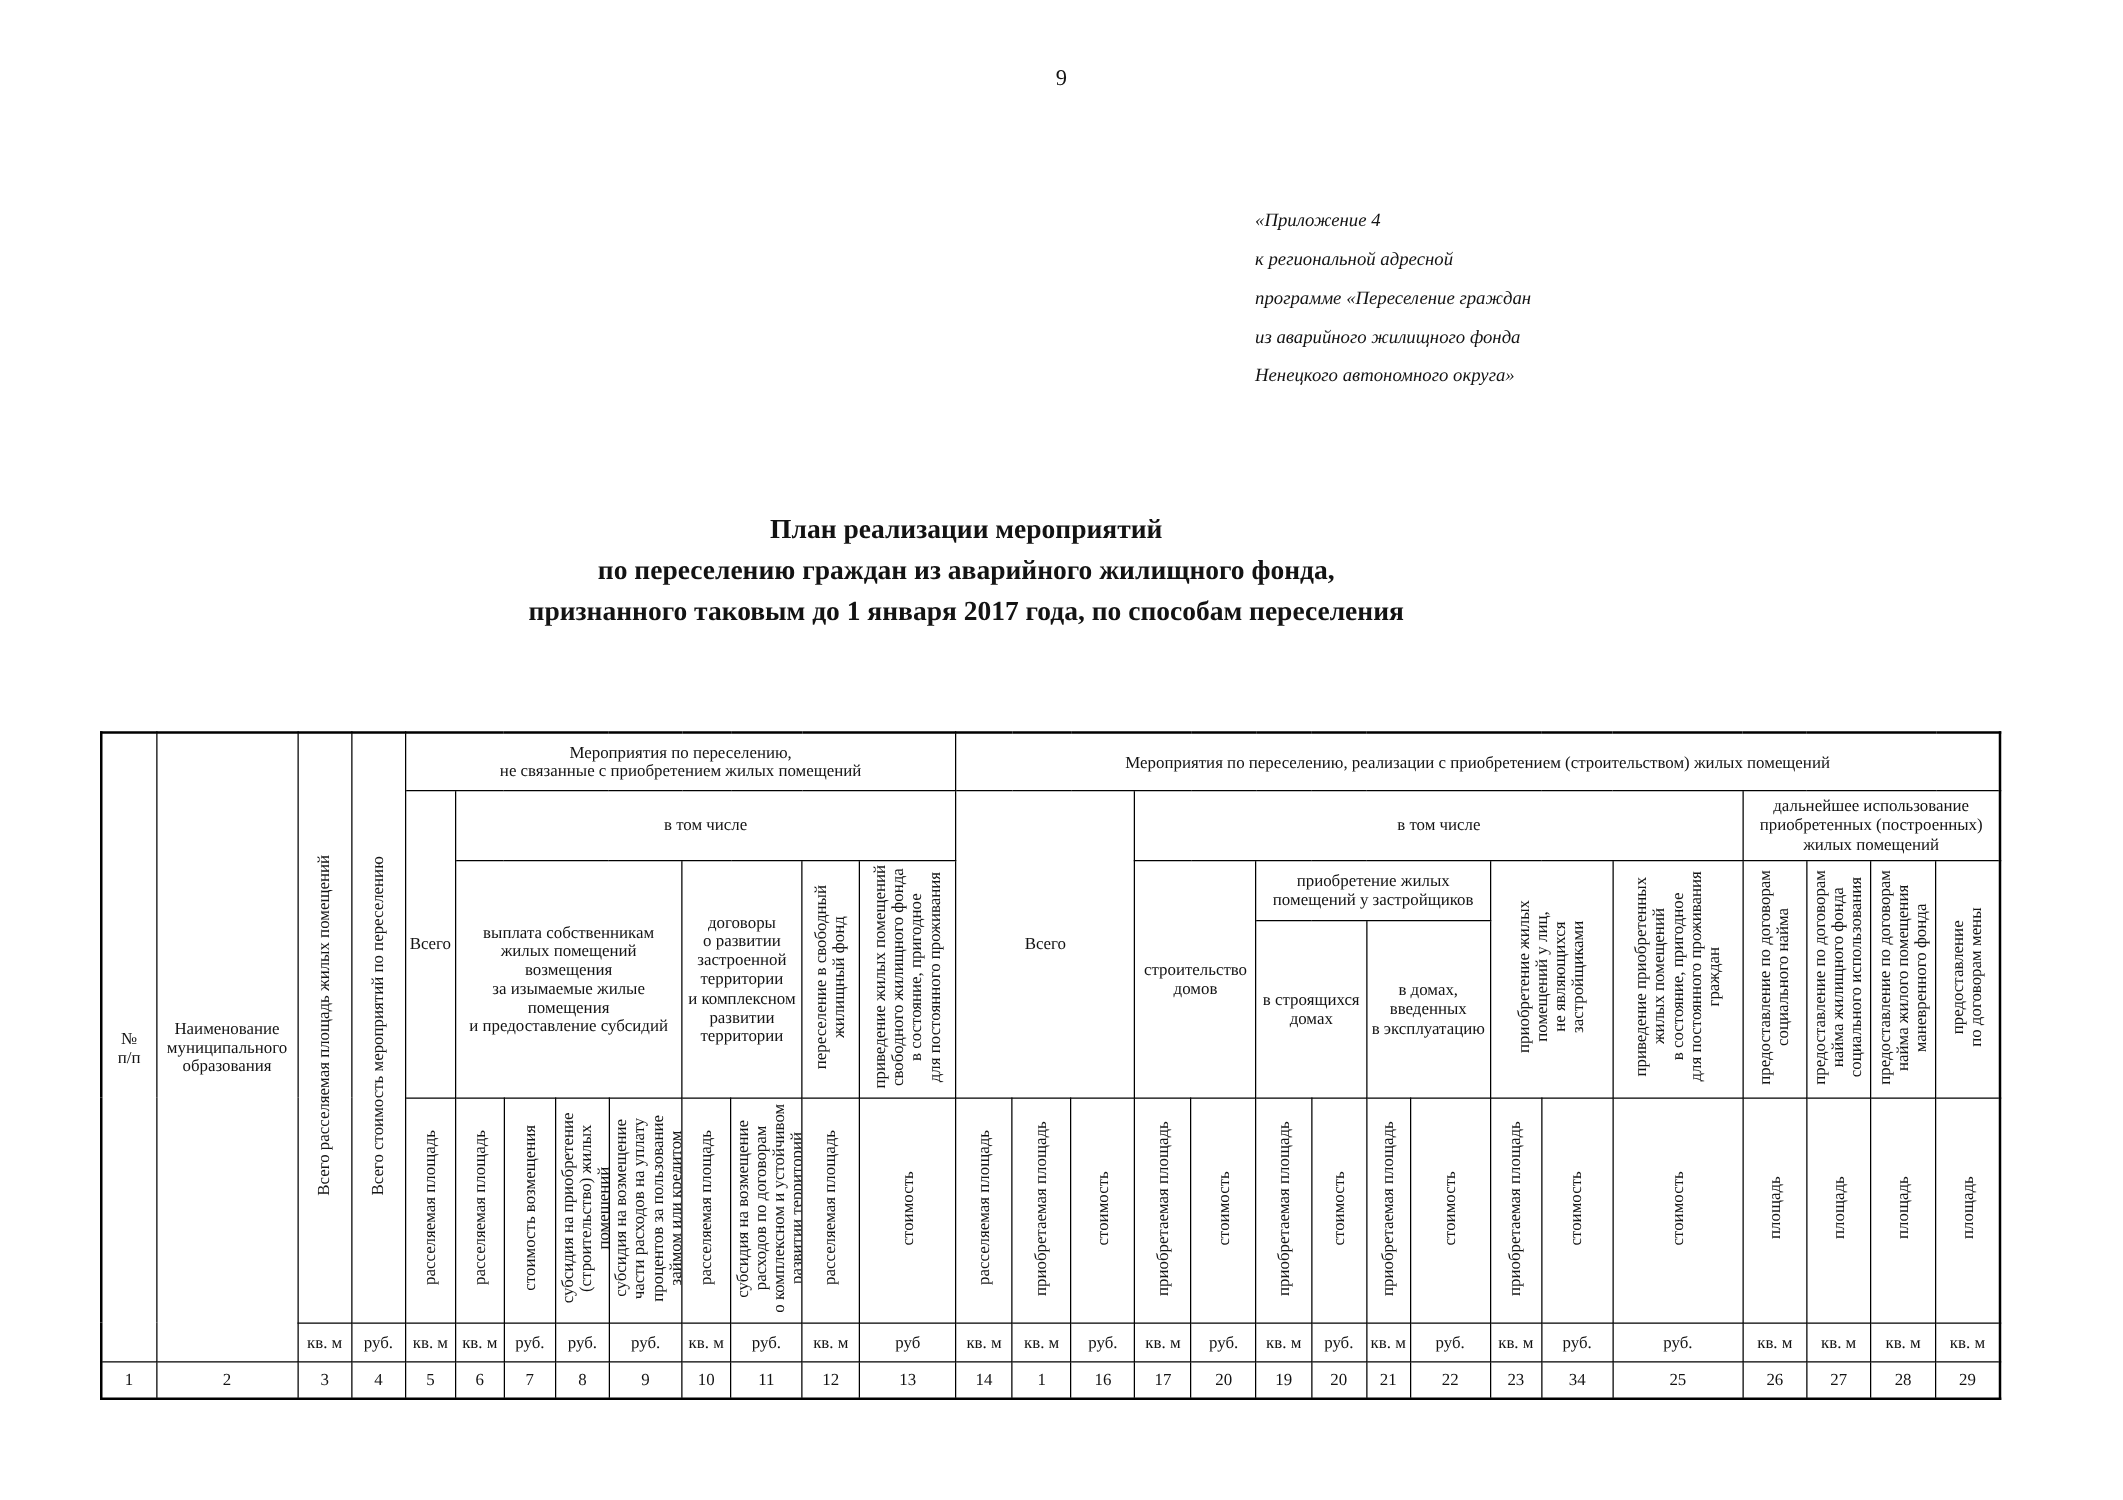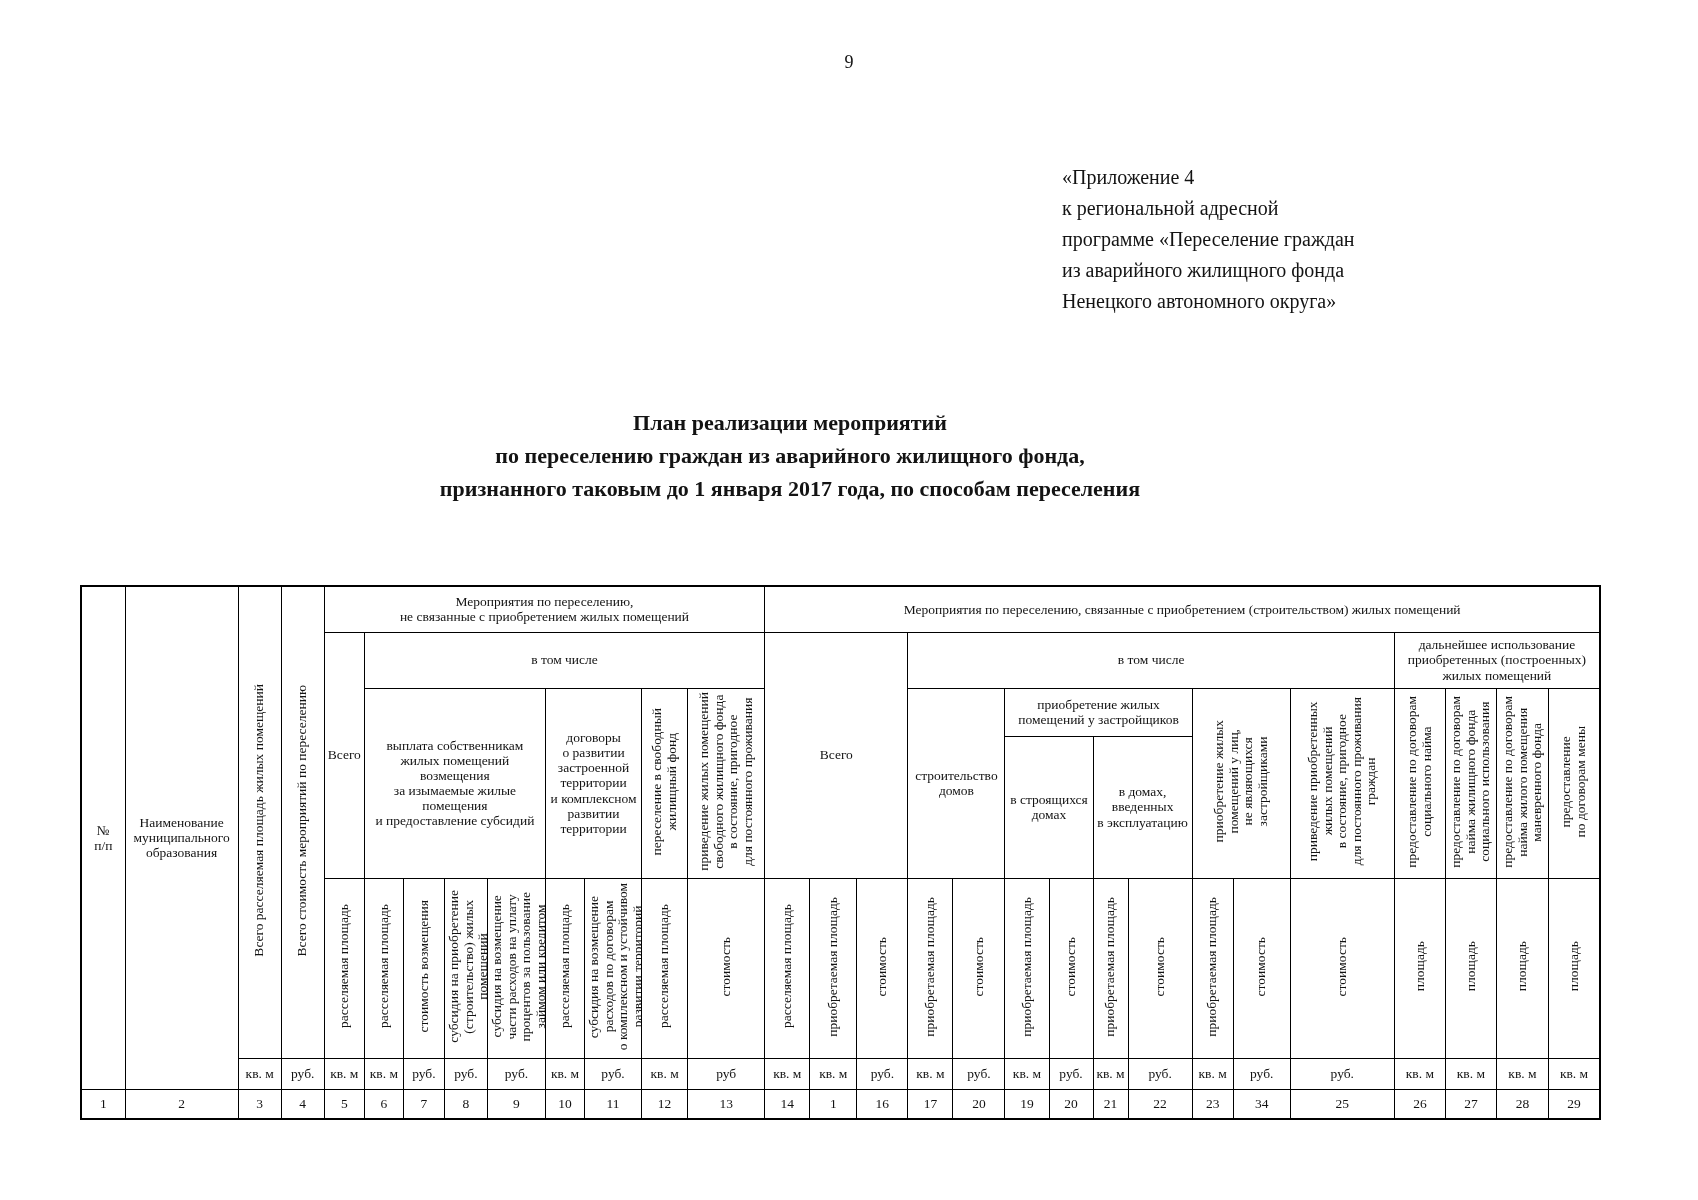--- a/index.html
+++ b/index.html
@@ -1,22 +1,22 @@
 <!DOCTYPE html>
 <html><head>
 <meta charset="utf-8">
 <style>
   html,body{margin:0;padding:0;background:#e8e8e8;}
   .page{position:relative;width:1698px;height:1200px;background:#ffffff;
         font-family:"Liberation Serif", serif;color:#131313;overflow:hidden;}
   .page-num{position:absolute;top:52px;left:0;width:1698px;text-align:center;
         font-size:18px;}
-  .appendix{position:absolute;top:162px;left:1062px;font-size:20px;line-height:31px;
-        white-space:pre-line;}
-  .doc-title{position:absolute;top:406px;left:80px;width:1420px;text-align:center;
+  .appendix{position:absolute;top:162px;left:1004px;font-size:15px;line-height:31px;
+        white-space:pre-line;font-style:italic;}
+  .doc-title{position:absolute;top:406px;left:63px;width:1420px;text-align:center;
         font-weight:bold;font-size:22px;line-height:33px;white-space:pre-line;}
   table.plan{position:absolute;top:585px;left:80px;border-collapse:collapse;
         table-layout:fixed;width:1521px;border:2px solid #000;}
   table.plan td{border:1.5px solid #000;padding:1px 2px;text-align:center;
         vertical-align:middle;font-size:13.5px;line-height:1.12;overflow:hidden;}
   .pre{white-space:pre-line;}
   .rot{writing-mode:vertical-rl;transform:rotate(180deg);display:inline-block;
         white-space:pre-line;line-height:1.08;font-size:13.5px;}
   td.units{font-size:13px;height:28px;padding:0;}
   td.num{font-size:14.5px;height:26px;padding:0;}
@@ -75,21 +75,21 @@
         <tr style="height:46px">
       <td rowspan="6" class="pre">№
 п/п</td>
       <td rowspan="6" class="pre">Наименование
 муниципального
 образования</td>
       <td rowspan="5"><span class="rot">Всего расселяемая площадь жилых помещений</span></td>
       <td rowspan="5"><span class="rot">Всего стоимость мероприятий по переселению</span></td>
       <td colspan="9" class="pre">Мероприятия по переселению,
 не связанные с приобретением жилых помещений</td>
-      <td colspan="16" class="pre">Мероприятия по переселению, связанные с приобретением (строительством) жилых помещений</td>
+      <td colspan="16" class="pre">Мероприятия по переселению, реализации с приобретением (строительством) жилых помещений</td>
     </tr>
 
     <tr style="height:56px">
       <td rowspan="3">Всего</td>
       <td colspan="8">в том числе</td>
       <td colspan="3" rowspan="3">Всего</td>
       <td colspan="9">в том числе</td>
       <td colspan="4" class="pre">дальнейшее использование
 приобретенных (построенных)
 жилых помещений</td>

